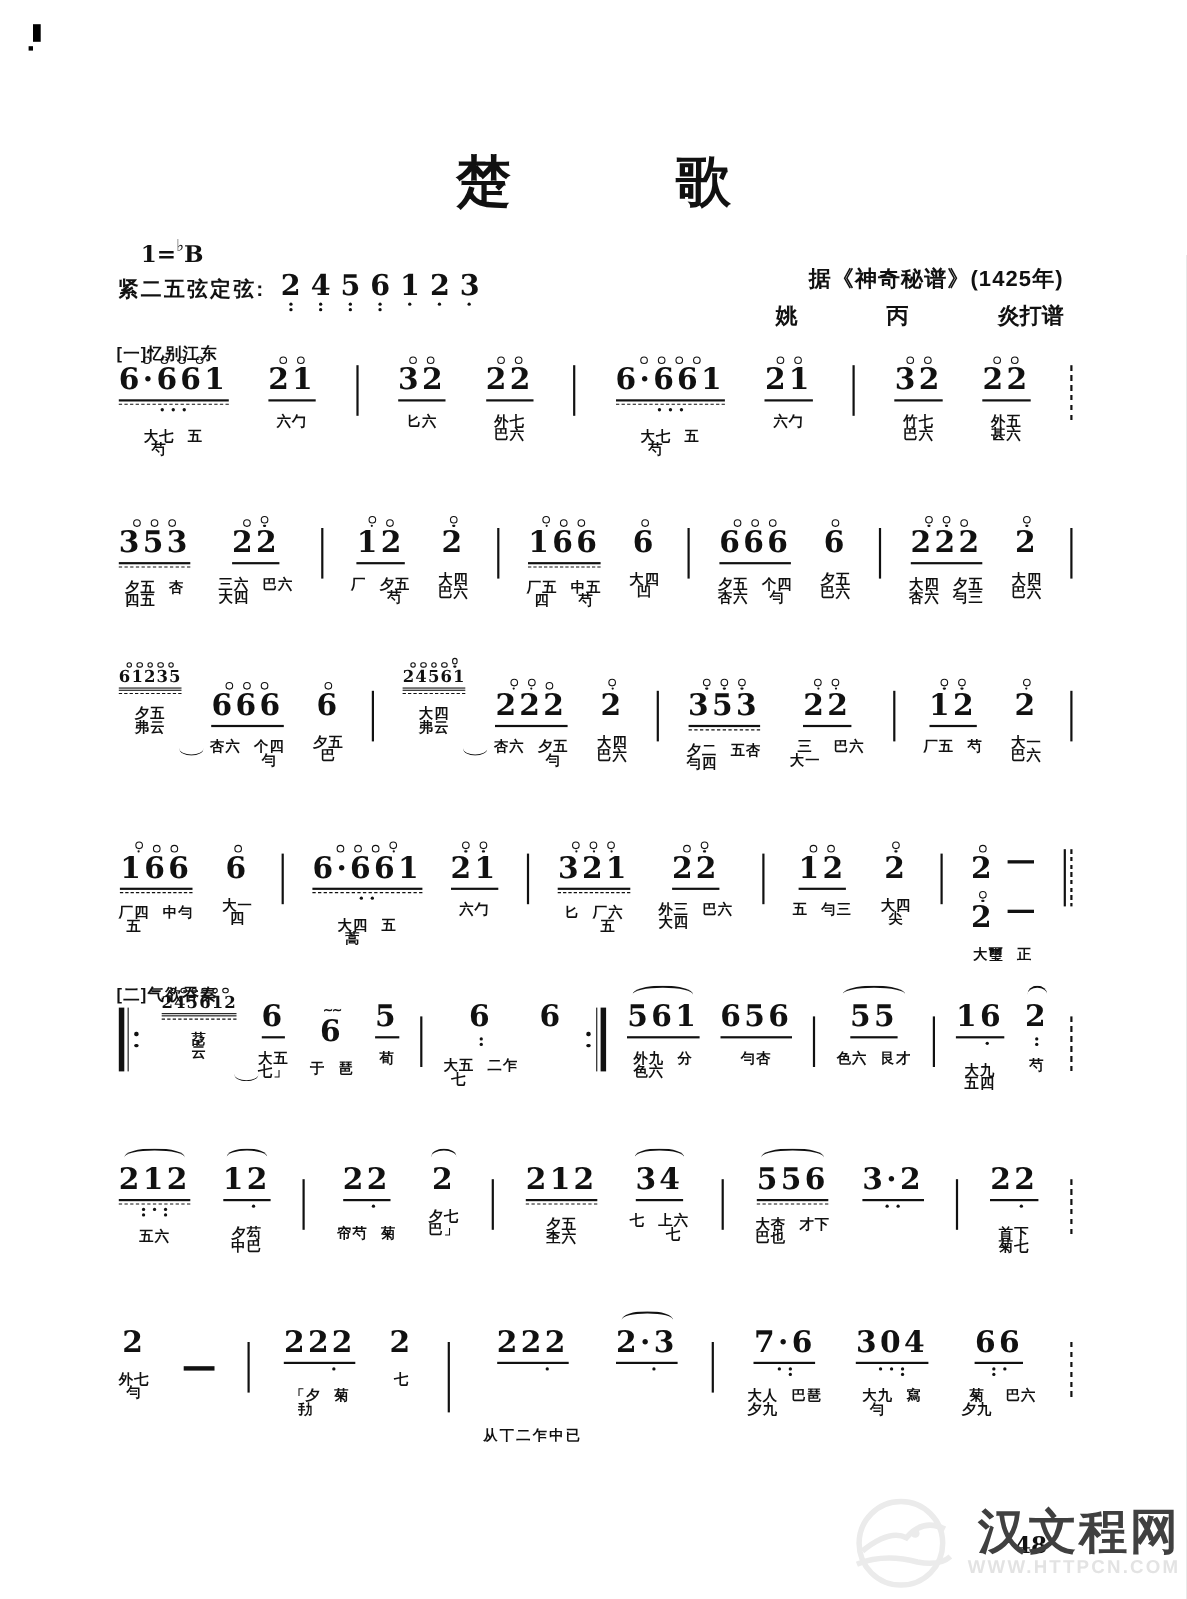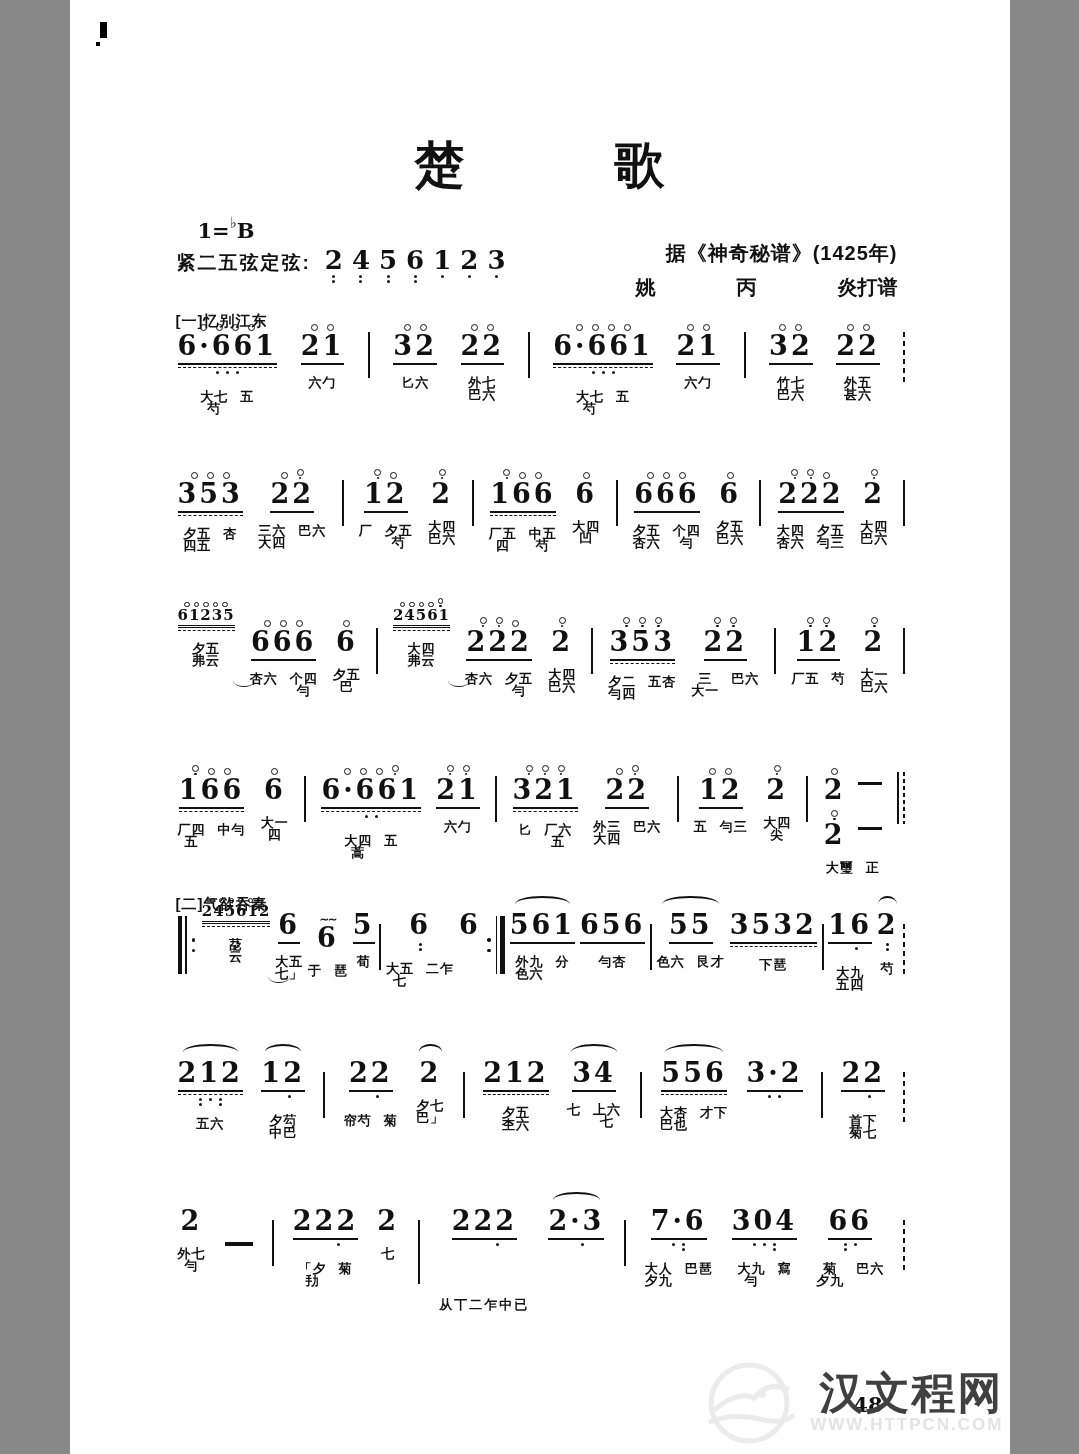--- a/index.html
+++ b/index.html
@@ -1,16 +1,16 @@
 <!DOCTYPE html>
 <html><head>
 <meta charset="utf-8">
 <style>
   html,body{margin:0;padding:0;background:#888;}
-  .page{position:relative;width:940px;height:1454px;background:#ffffff;margin:0 auto;
+  .page{position:relative;width:1079px;height:1454px;background:#ffffff;margin:0 auto;
         font-family:"Liberation Sans",sans-serif;color:#111;overflow:hidden;}
   
   .ink{position:absolute;left:30px;top:22px;width:7px;height:16px;background:#000;}
   .ink:after{content:"";position:absolute;left:-4px;top:20px;width:4px;height:4px;background:#000;}
   
   .title{position:absolute;top:132px;left:0;width:100%;text-align:center;
          font-family:"DejaVu Serif",serif;font-weight:bold;font-size:50px;}
   .title span{letter-spacing:150px;margin-right:-150px;white-space:nowrap;}
   .keysig{position:absolute;top:216px;left:128px;font-family:"DejaVu Serif",serif;
           font-weight:bold;font-size:21px;}
@@ -1107,32 +1107,20 @@
           </div>
           <div class="tabs">
             <div class="tab">
               <span class="trow">色六</span>
             </div>
             <div class="tab">
               <span class="trow">艮才</span>
             </div>
           </div>
         </div>
-        <div class="group">
-          <div class="numcol">
-            <div class="num">3532</div>
-            <div class="beam"></div>
-            <div class="beam b2"></div>
-          </div>
-          <div class="tabs">
-            <div class="tab">
-              <span class="trow">下琶</span>
-            </div>
-          </div>
-        </div>
         <div class="barline"></div>
         <div class="group">
           <div class="numcol">
             <div class="num">16</div>
             <div class="beam"></div>
           </div>
           <div class="belowrow">
             <span class="bsp"></span>
             <span class="bd">
               <i></i>

